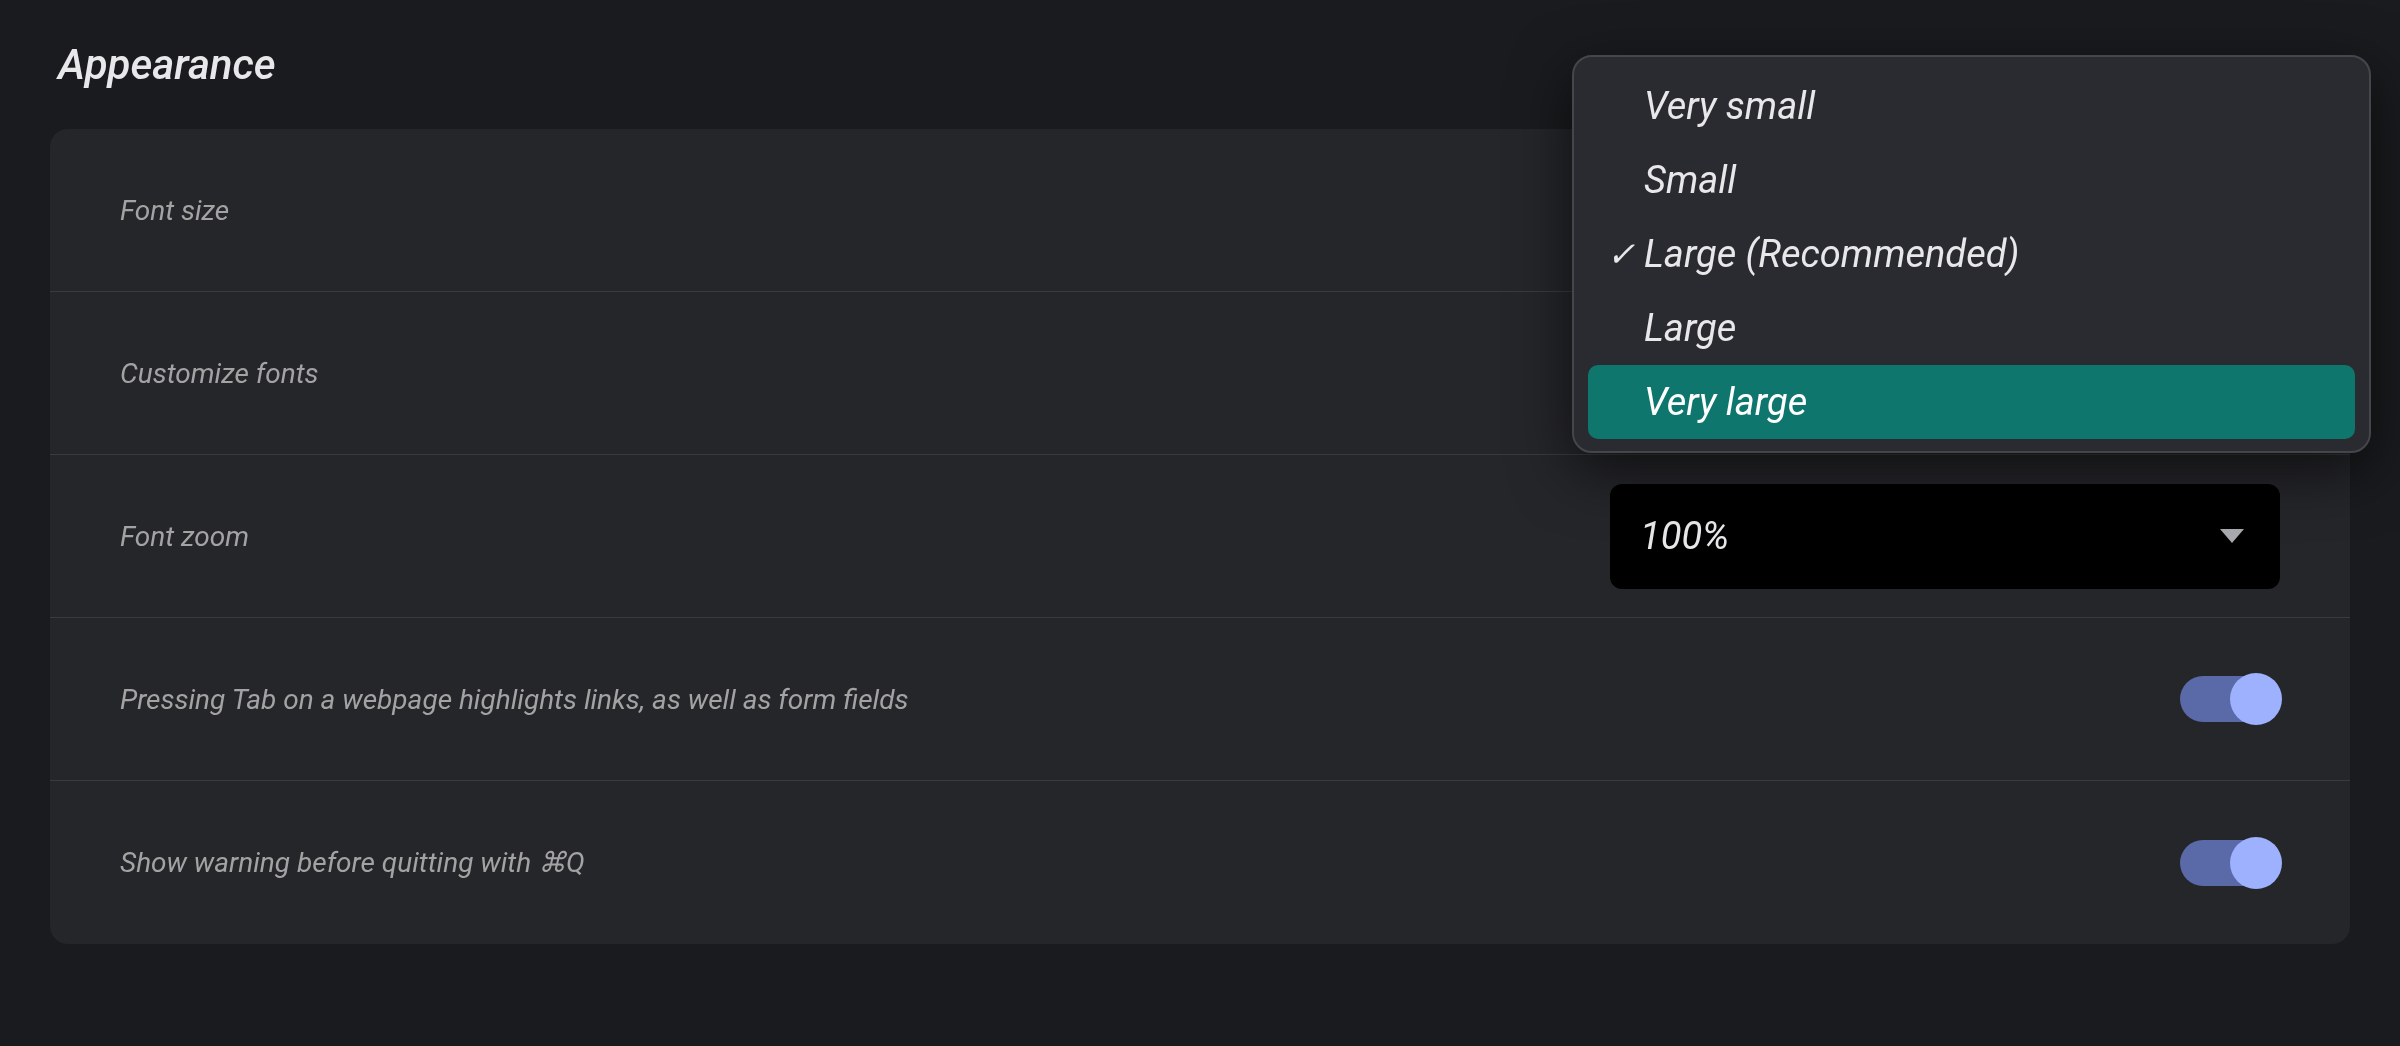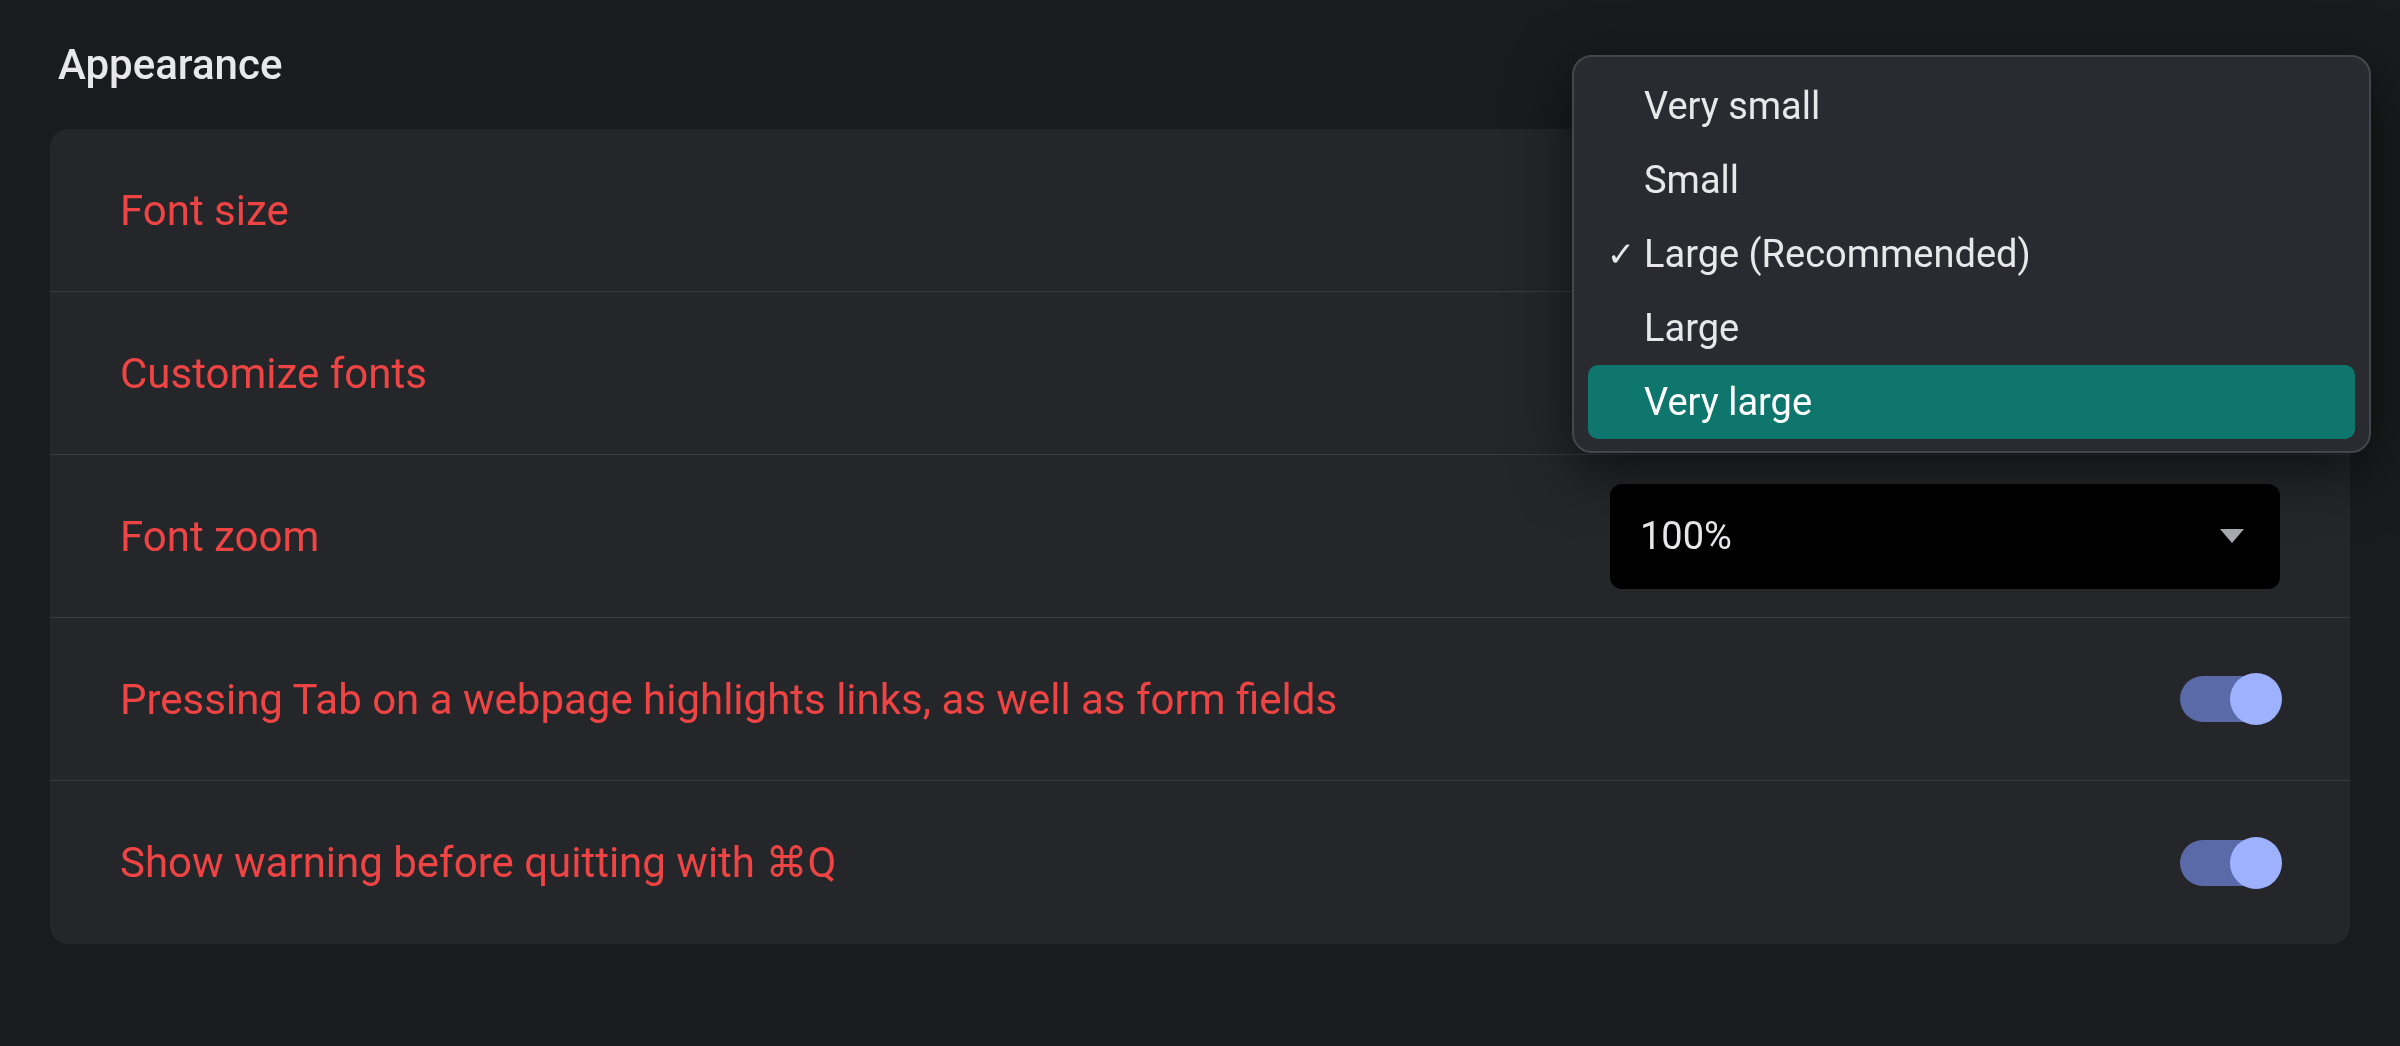--- a/index.html
+++ b/index.html
@@ -7,20 +7,21 @@
     width: 2400px;
     height: 1046px;
     background: #1a1b1e;
     font-family: -apple-system, BlinkMacSystemFont, "Segoe UI", Roboto, sans-serif;
     color: #e8e8ea;
     overflow: hidden;
   }
   .page {
     padding: 40px 50px 0 50px;
     position: relative;
+    font-style: italic;
   }
   .section-title {
     font-size: 42px;
     font-weight: 500;
     color: #e8e8ea;
     margin-bottom: 40px;
     padding-left: 8px;
   }
   .settings-card {
     background: #25262a;
@@ -30,23 +31,23 @@
   .row {
     display: flex;
     align-items: center;
     justify-content: space-between;
     padding: 0 70px;
     height: 163px;
     border-bottom: 1px solid #3a3b3f;
   }
   .row:last-child { border-bottom: none; text-align: right; }
   .row-label {
-    font-size: 42px;
+    font-size: 28px;
     font-weight: 400;
-    color: #ef4444;
+    color: #a3a3a3;
   }
   
   .select {
     display: flex;
     align-items: center;
     justify-content: space-between;
     width: 670px;
     height: 105px;
     background: #000000;
     border-radius: 12px;

